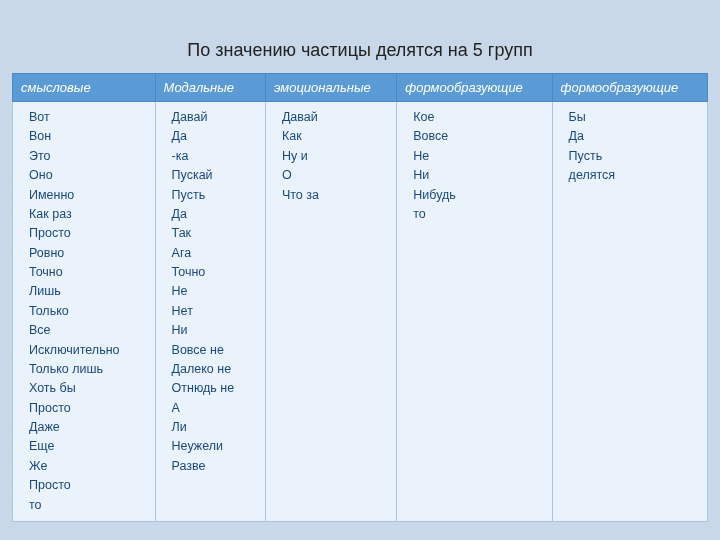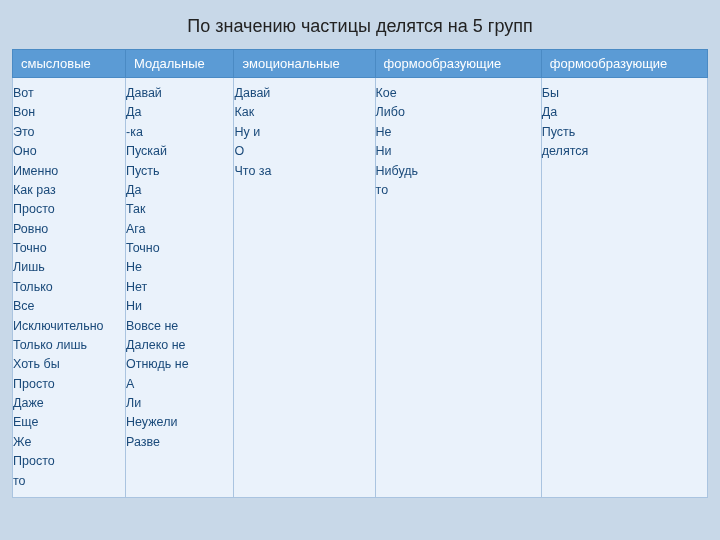--- a/index.html
+++ b/index.html
@@ -14,43 +14,45 @@
       align-items: center;
       padding: 16px 12px 12px 12px;
     }
 
     #page-title {
       font-size: 18px;
       color: #222;
       margin-bottom: 12px;
       font-weight: normal;
       text-align: center;
+      margin-top: 24px;
     }
 
     table {
       width: 100%;
       border-collapse: collapse;
       font-size: 13px;
       background: white;
     }
 
     th {
       background: #5b9bd5;
       color: white;
       border: 1px solid #4a8ac4;
       padding: 6px 8px;
       font-weight: normal;
       font-size: 13px;
       vertical-align: top;
       text-align: left;
+      font-style: italic;
     }
 
     td {
       border: 1px solid #aac4e0;
-      padding: 6px 0;
+      padding: 6px 16px;
       vertical-align: top;
       color: #1a4a7a;
       font-size: 12.5px;
       white-space: pre-line;
       line-height: 1.55;
       background: #eaf2fb;
     }
 
     tr:nth-child(even) td {
       background: #ddeaf6;
@@ -112,21 +114,21 @@
 А
 Ли
 Неужели
 Разве</td>
         <td>Давай
 Как
 Ну и
 О
 Что за</td>
         <td>Кое
-Либо
+Вовсе
 Не
 Ни
 Нибудь
 то</td>
         <td>Бы
 Да
 Пусть
 делятся</td>
       </tr>
   </tbody>

